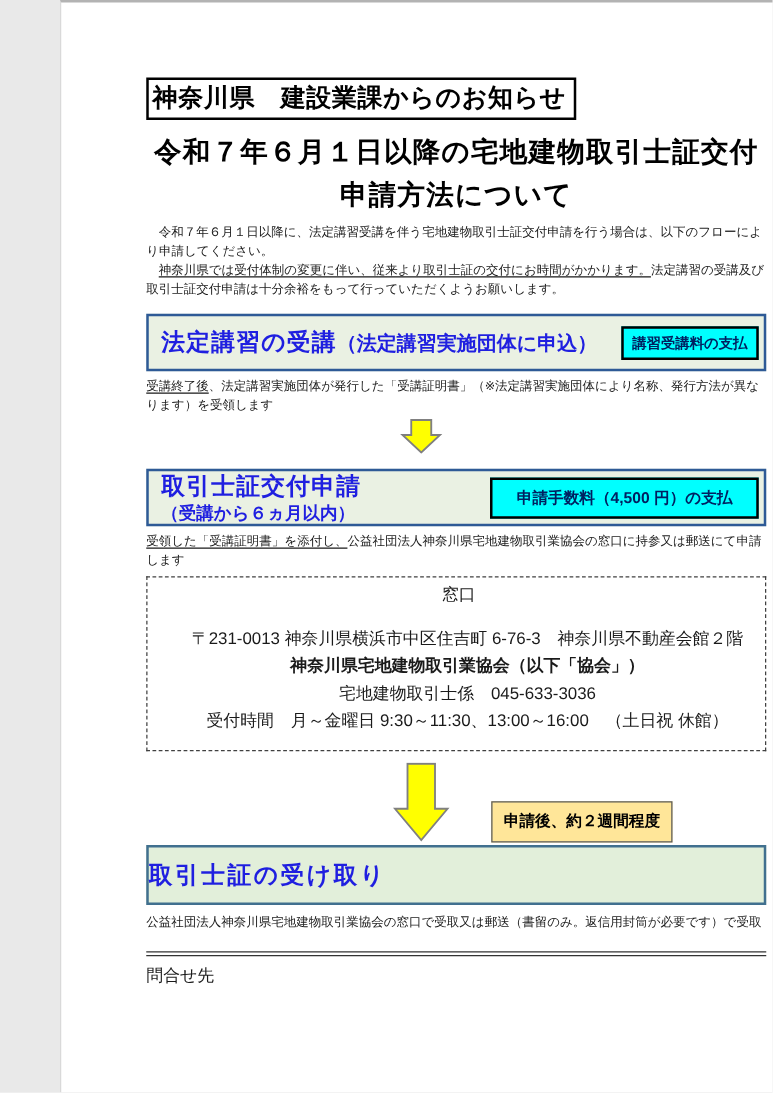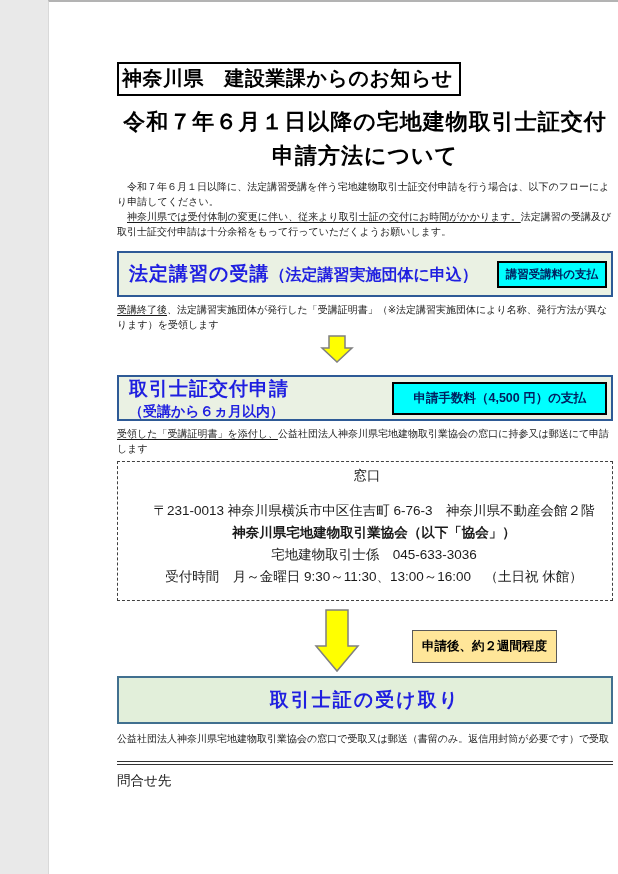--- a/index.html
+++ b/index.html
@@ -24,26 +24,26 @@
   .s1sub{font-size:16px;}
   .cyan-badge{background:#00ffff;border:2px solid #000;color:#002060;font-weight:bold;
     padding:4px 7px;font-size:11.5px;white-space:nowrap;}
   .badge2{font-size:12.5px;padding:6px 19px;}
   .note{margin-top:5px;}
   .small-arrow{display:block;margin:3px 0 0 203px;}
   .window-box{margin-top:5px;border:1px dashed #404040;padding:5px 10px 12px 14px;text-align:center;}
   .wlabel{font-size:13.5px;}
   .wlines{margin:15px 0 0 14px;font-size:13.5px;line-height:1.62;}
   .wlines .wline:nth-child(2){font-weight:bold;}
-  .arrow-row{display:flex;align-items:center;margin-top:7px;height:66px;gap:19px;}
+  .arrow-row{display:flex;align-items:flex-end;margin-top:7px;height:66px;}
   .big-arrow{margin-left:197px;flex:0 0 auto;}
   .wait-badge{margin-left:33px;margin-top:11px;background:#ffe699;border:1.5px solid #595959;
     padding:7px 9px;font-size:12.5px;font-weight:bold;color:#000;white-space:nowrap;}
   .receive-box{margin-top:2px;border:2px solid #41708f;background:#e2efda;height:44px;
-    display:flex;align-items:center;justify-content:center;}
+    display:flex;align-items:center;}
   .receive-box .rt{color:#1f1fe0;font-weight:bold;font-size:19px;letter-spacing:2px;}
   .note3{margin-top:7px;}
   .divider{margin-top:15px;height:2px;border-top:1px solid #333;border-bottom:1px solid #333;}
   .footer{margin-top:5px;font-size:13.5px;line-height:1.62;}
 </style>
 </head>
 <body>
 
 <div class="page">
 

